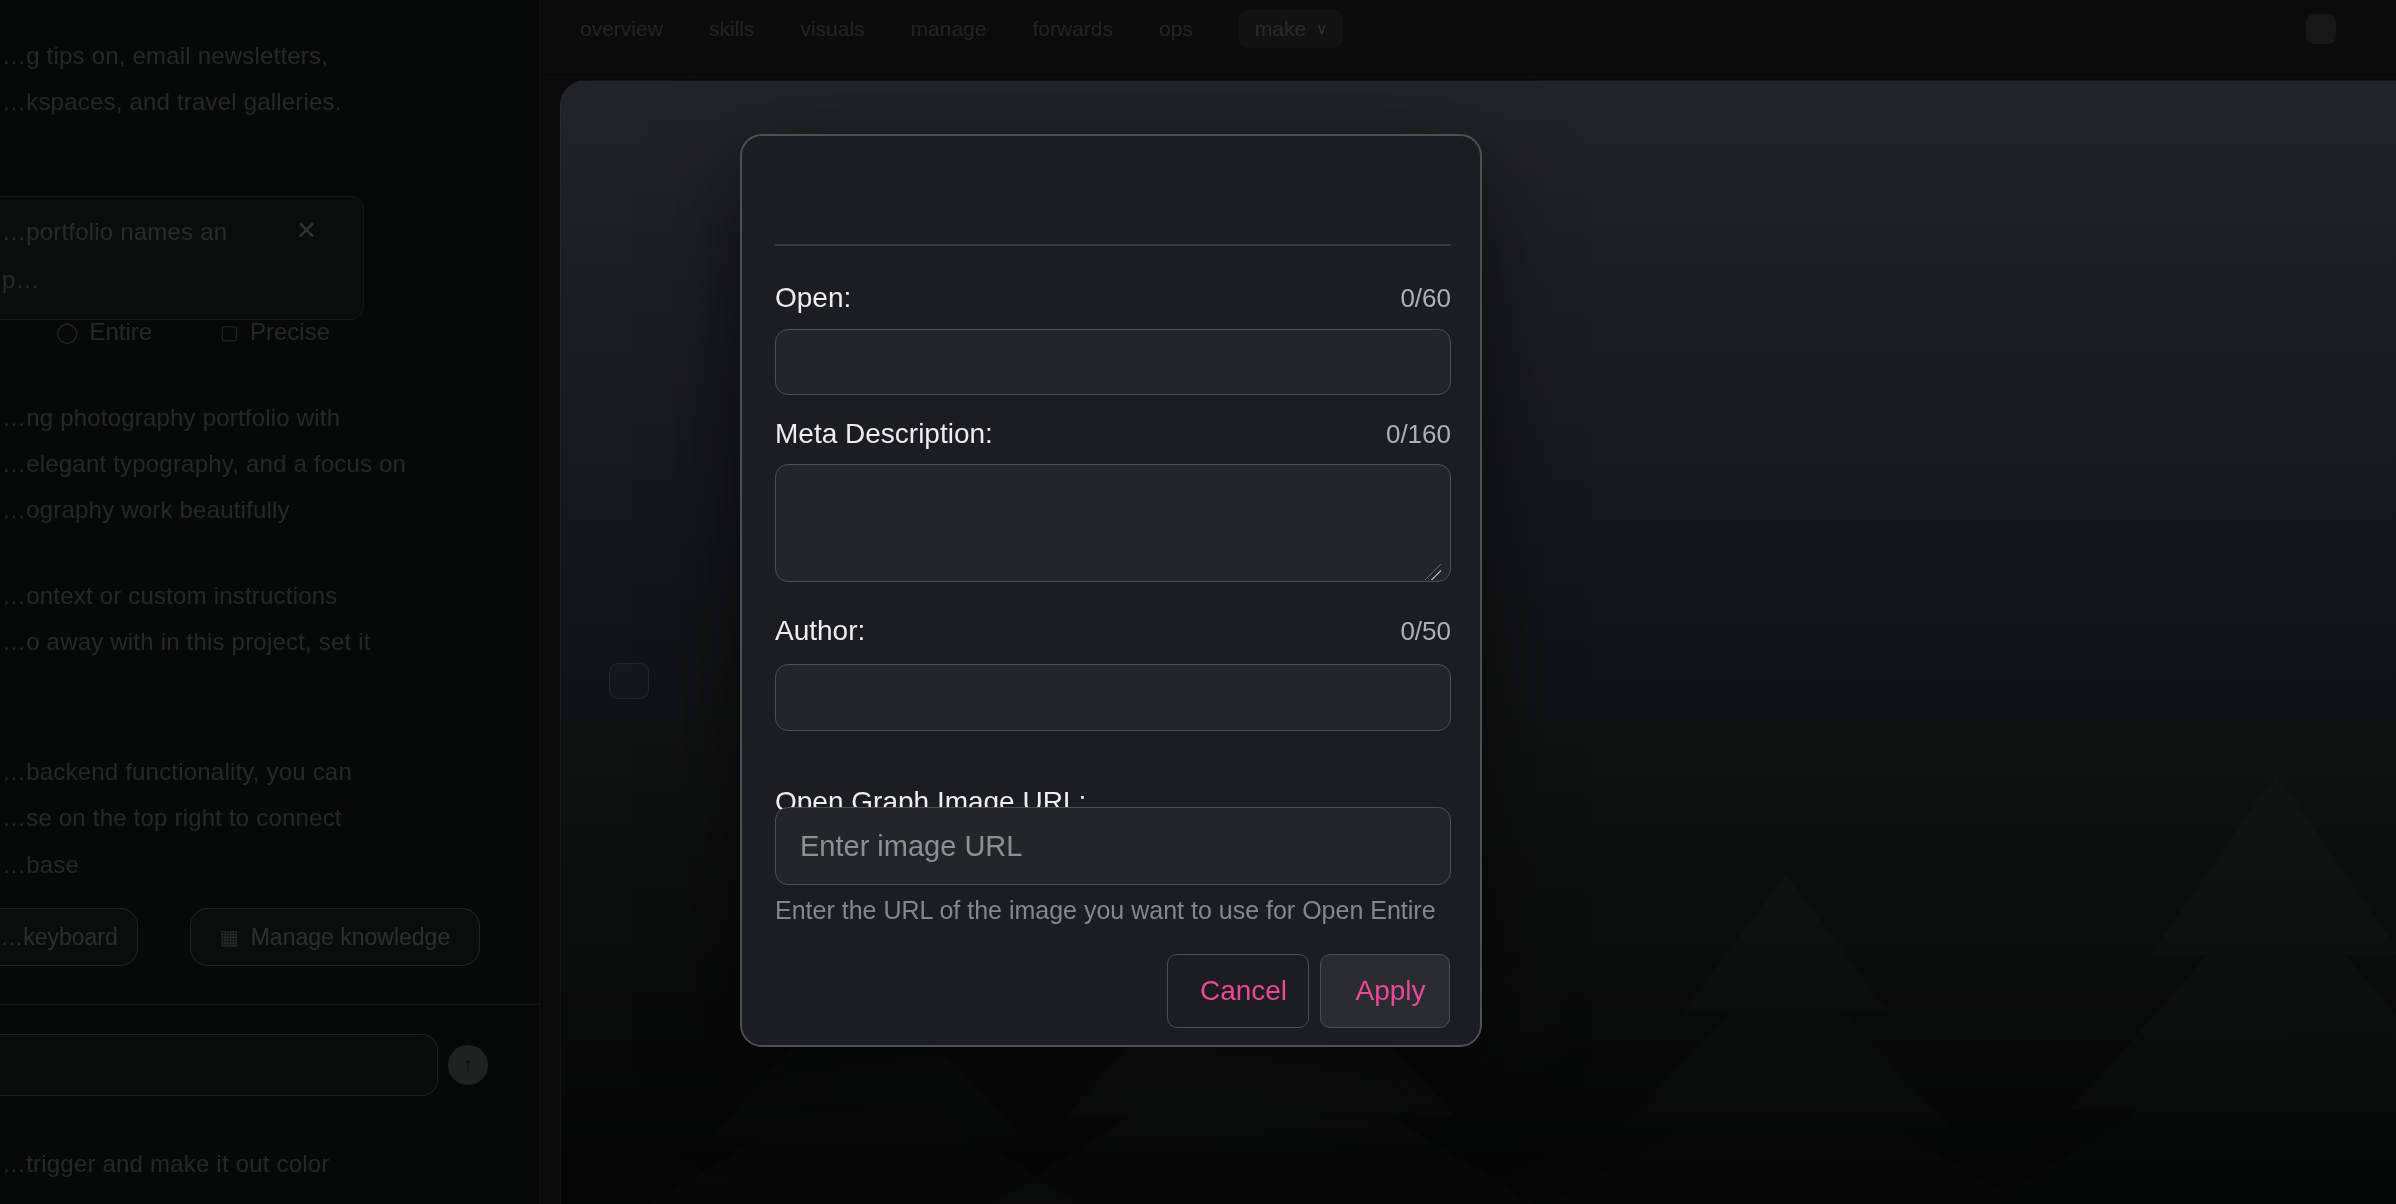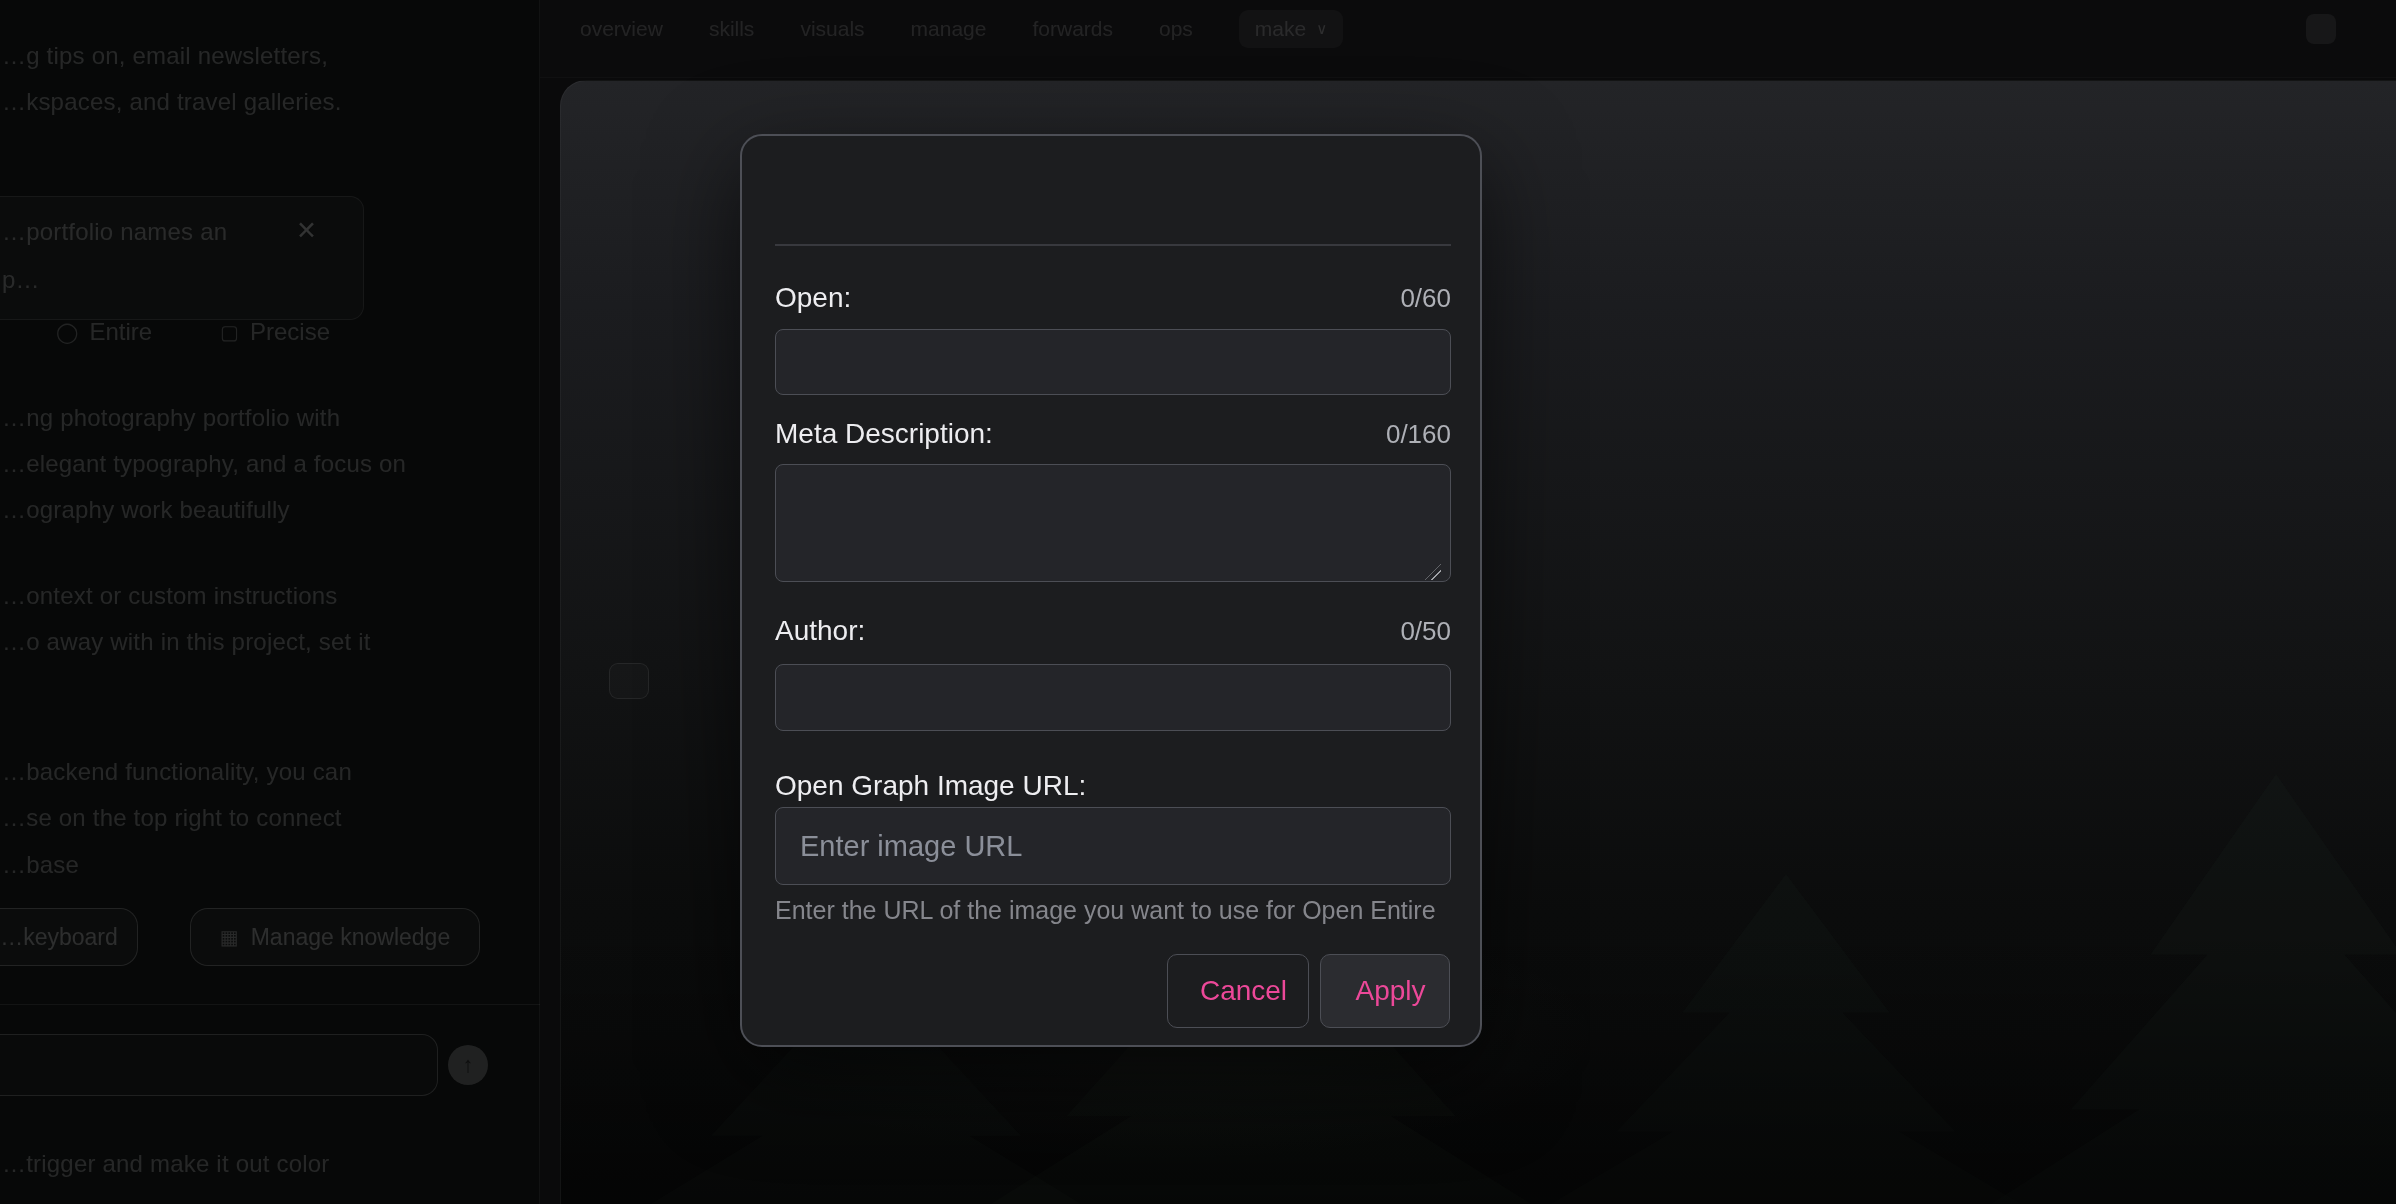--- a/index.html
+++ b/index.html
@@ -68,21 +68,21 @@
     box-shadow:0 30px 90px rgba(0,0,0,0.6); }
   .m-title { position:absolute; left:72px; top:188px; font-size:30px; font-weight:500;
     color:#f2f3f5; letter-spacing:0.3px; }
   .m-divider { position:absolute; left:33px; top:108px; width:676px; height:2px;
     background:#38393e; }
   .lbl-row { position:absolute; left:33px; width:676px; display:flex;
     justify-content:space-between; align-items:baseline; }
   .lbl { font-size:28px; color:#ededf0; }
   .cnt { font-size:26px; color:#aeb0b6; }
   .fld { position:absolute; left:33px; width:676px; background:#242529;
-    border:1.5px solid #4c4e55; border-radius:8px; color:#e8e9ec; font-size:28px;
+    border:1.5px solid #4c4e55; border-radius:13px; color:#e8e9ec; font-size:28px;
     padding:0 24px; outline:none; font-family:"Liberation Sans", sans-serif; }
   textarea.fld { resize:none; padding-top:16px; }
   .fld::placeholder { color:#8b8f99; opacity:1; }
   .og-input { font-size:29px; }
   .resize-handle { position:absolute; left:683px; top:428px; width:16px; height:16px;
     background:linear-gradient(135deg, transparent 44%, #a0a2a7 44%, #a0a2a7 52%,
       transparent 52%, transparent 66%, #a0a2a7 66%, #a0a2a7 74%, transparent 74%);
     clip-path:polygon(100% 0, 100% 100%, 0 100%); }
   .help { position:absolute; left:33px; top:760px; font-size:25px; color:#85868c; }
   .mbtn { position:absolute; top:818px; height:74px; border-radius:10px;
@@ -188,21 +188,21 @@
     </div>
     <textarea class="fld" style="top: 328px; height: 118px;"></textarea>
     <div class="resize-handle"></div>
 
     <div class="lbl-row" style="top:479px;">
       <span class="lbl">Author:</span>
       <span class="cnt">0/50</span>
     </div>
     <input class="fld" style="top: 528px; height: 67px;" type="text" value="">
 
-    <div class="lbl-row" style="top:634px;text-align:center;">
+    <div class="lbl-row" style="top:650px;text-align:center;">
       <span class="lbl">Open Graph Image URL:</span>
     </div>
     <input class="fld og-input" style="top: 671px; height: 78px;" type="text" placeholder="Enter image URL">
     <div class="help">Enter the URL of the image you want to use for Open Entire</div>
 
     <div class="mbtn btn-cancel">Cancel</div>
     <div class="mbtn btn-apply">Apply</div>
   </div>
 
 </div>

